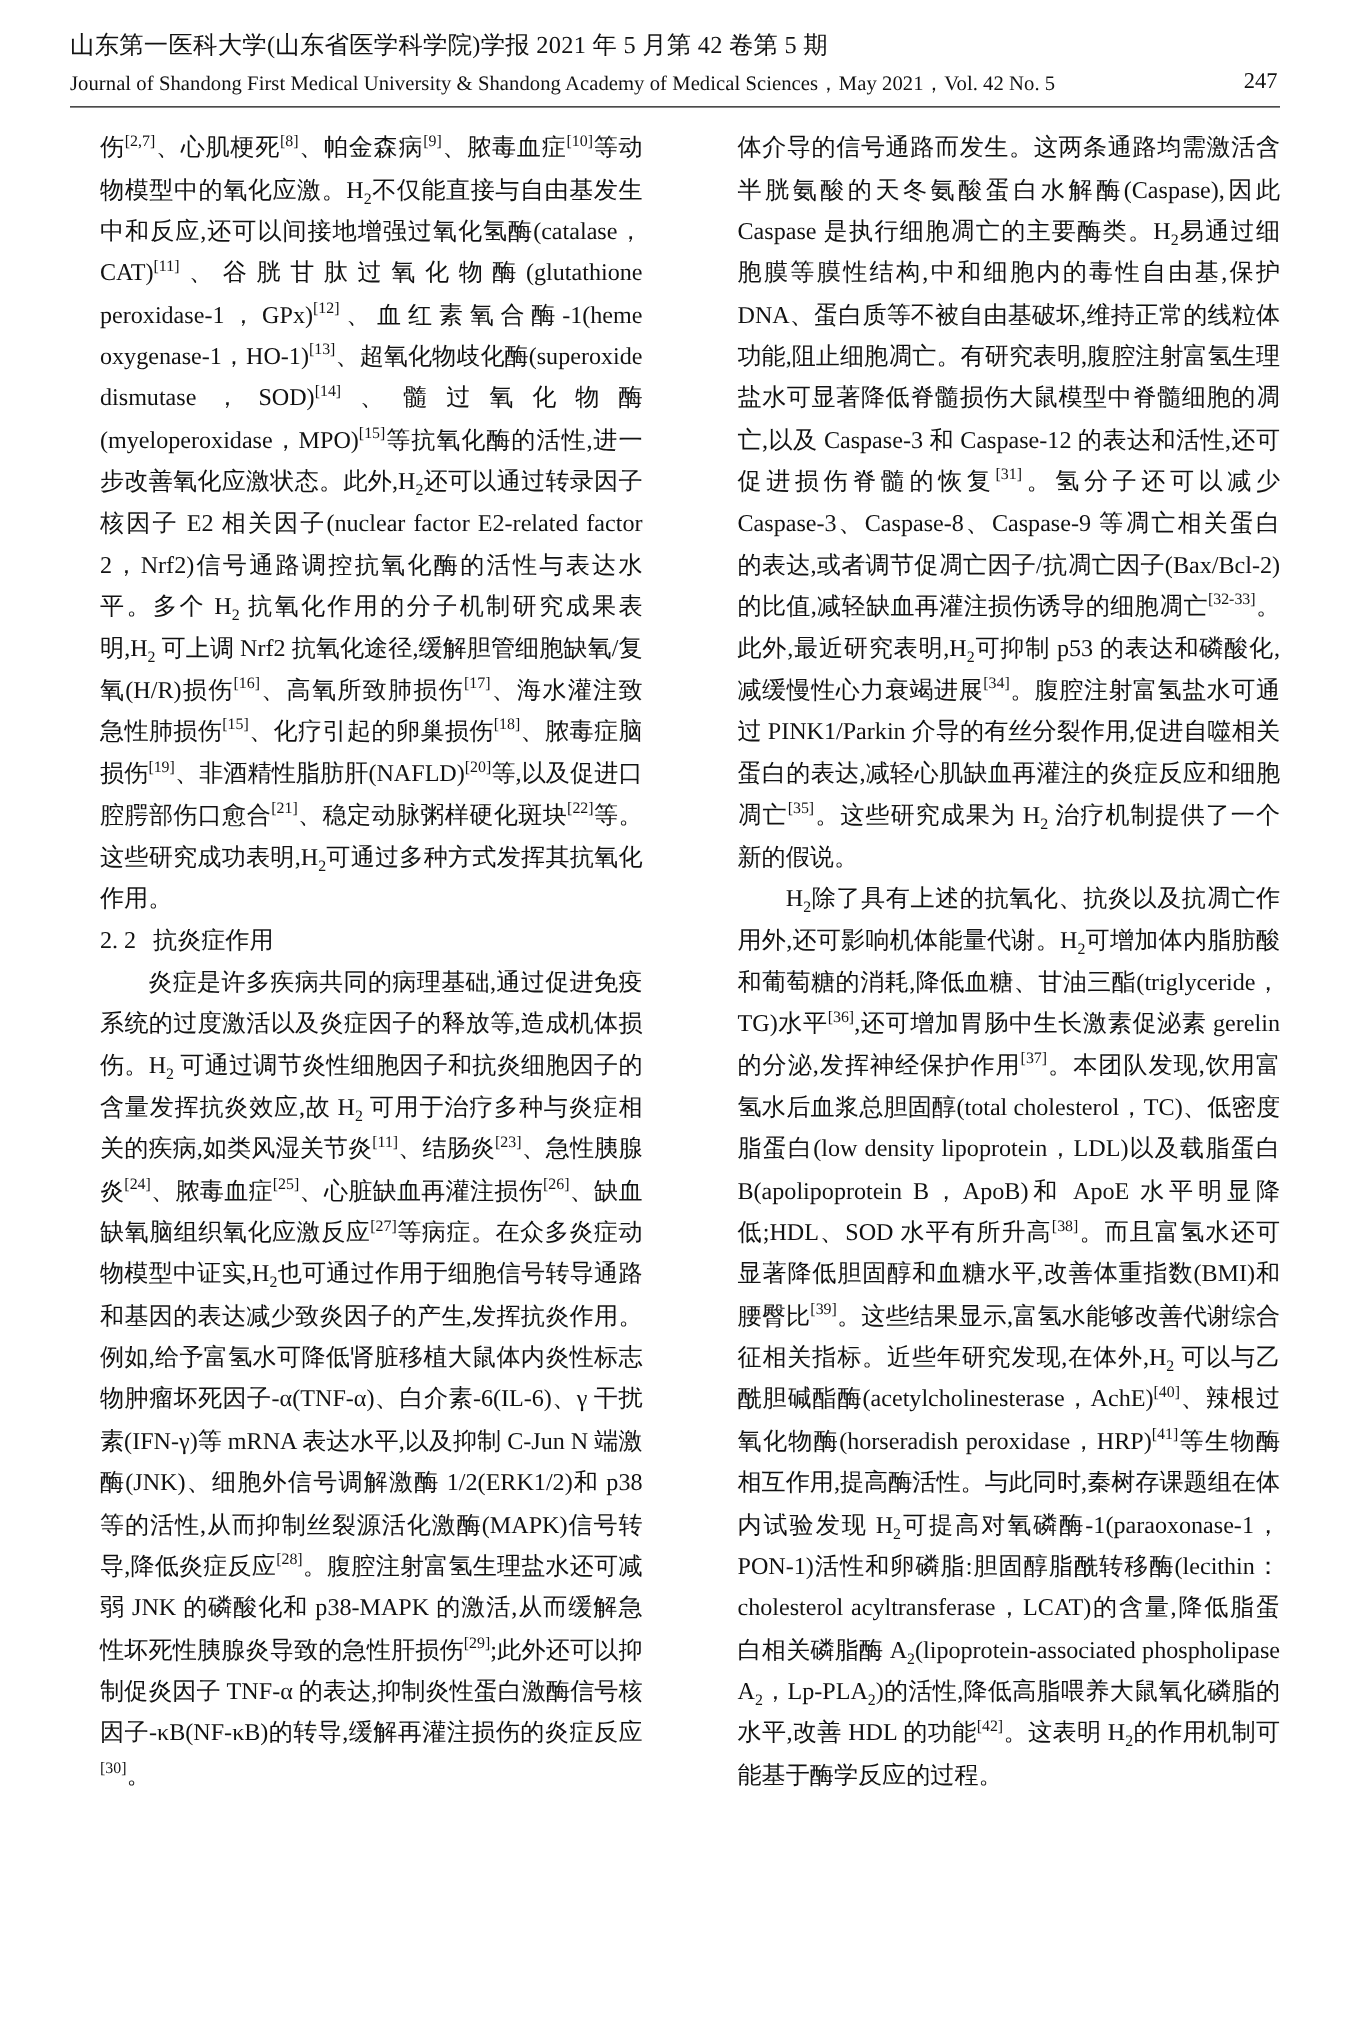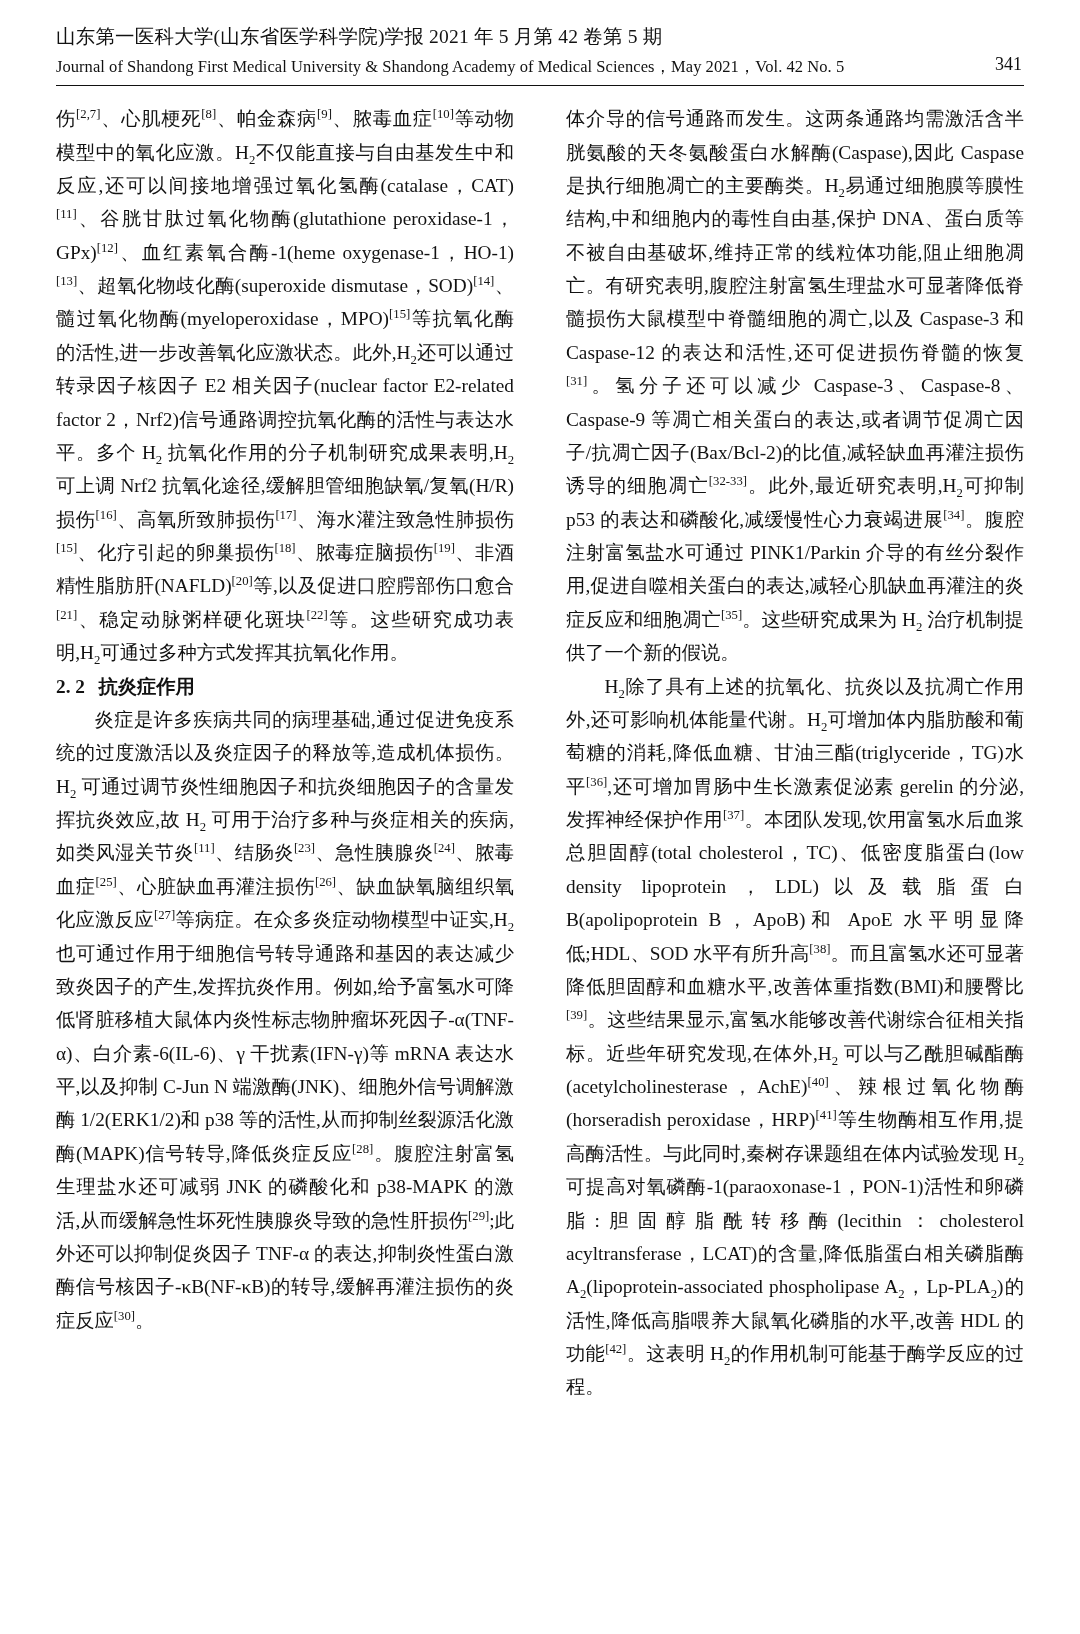--- a/index.html
+++ b/index.html
@@ -54,35 +54,36 @@
     display: flex;
     margin-top: 16px;
     position: relative;
   }
   .col {
     width: 466px;
     font-size: 19.3px;
     line-height: 1.73;
     text-align: justify;
     text-justify: inter-ideograph;
+    margin-left: 24px;
   }
   .col.left {
     margin-right: 52px;
   }
   .col p {
     margin: 0;
   }
   .indent {
     text-indent: 2em;
   }
   .heading {
     margin: 0;
     font-size: 19.3px;
     line-height: 1.73;
-    font-weight: bold;
+    font-weight: normal;
   }
   .heading .num {
     display: inline-block;
     min-width: 2.2em;
   }
   sup {
     font-size: 0.66em;
     vertical-align: super;
     line-height: 0;
   }
@@ -97,21 +98,21 @@
 </style>
 </head>
 <body>
 
 <div class="page">
 
   <div class="header">
     <div class="header-line1">山东第一医科大学(山东省医学科学院)学报 2021 年 5 月第 42 卷第 5 期</div>
     <div class="header-line2">
       <span class="en">Journal of Shandong First Medical University &amp; Shandong Academy of Medical Sciences，May 2021，Vol. 42 No. 5</span>
-      <span class="pageno">341</span>
+      <span class="pageno">247</span>
     </div>
     <hr class="rule">
   </div>
 
   <div class="columns">
 
     <div class="col left">
       <p>伤<sup>[2,7]</sup>、心肌梗死<sup>[8]</sup>、帕金森病<sup>[9]</sup>、脓毒血症<sup>[10]</sup>等动物模型中的氧化应激。H<sub>2</sub>不仅能直接与自由基发生中和反应,还可以间接地增强过氧化氢酶(catalase，CAT)<sup>[11]</sup>、谷胱甘肽过氧化物酶(glutathione peroxidase-1，GPx)<sup>[12]</sup>、血红素氧合酶-1(heme oxygenase-1，HO-1)<sup>[13]</sup>、超氧化物歧化酶(superoxide dismutase，SOD)<sup>[14]</sup>、髓过氧化物酶(myeloperoxidase，MPO)<sup>[15]</sup>等抗氧化酶的活性,进一步改善氧化应激状态。此外,H<sub>2</sub>还可以通过转录因子核因子 E2 相关因子(nuclear factor E2-related factor 2，Nrf2)信号通路调控抗氧化酶的活性与表达水平。多个 H<sub>2</sub> 抗氧化作用的分子机制研究成果表明,H<sub>2</sub> 可上调 Nrf2 抗氧化途径,缓解胆管细胞缺氧/复氧(H/R)损伤<sup>[16]</sup>、高氧所致肺损伤<sup>[17]</sup>、海水灌注致急性肺损伤<sup>[15]</sup>、化疗引起的卵巢损伤<sup>[18]</sup>、脓毒症脑损伤<sup>[19]</sup>、非酒精性脂肪肝(NAFLD)<sup>[20]</sup>等,以及促进口腔腭部伤口愈合<sup>[21]</sup>、稳定动脉粥样硬化斑块<sup>[22]</sup>等。这些研究成功表明,H<sub>2</sub>可通过多种方式发挥其抗氧化作用。</p>
       <p class="heading">
         <span class="num">2. 2</span><span>抗炎症作用</span>

